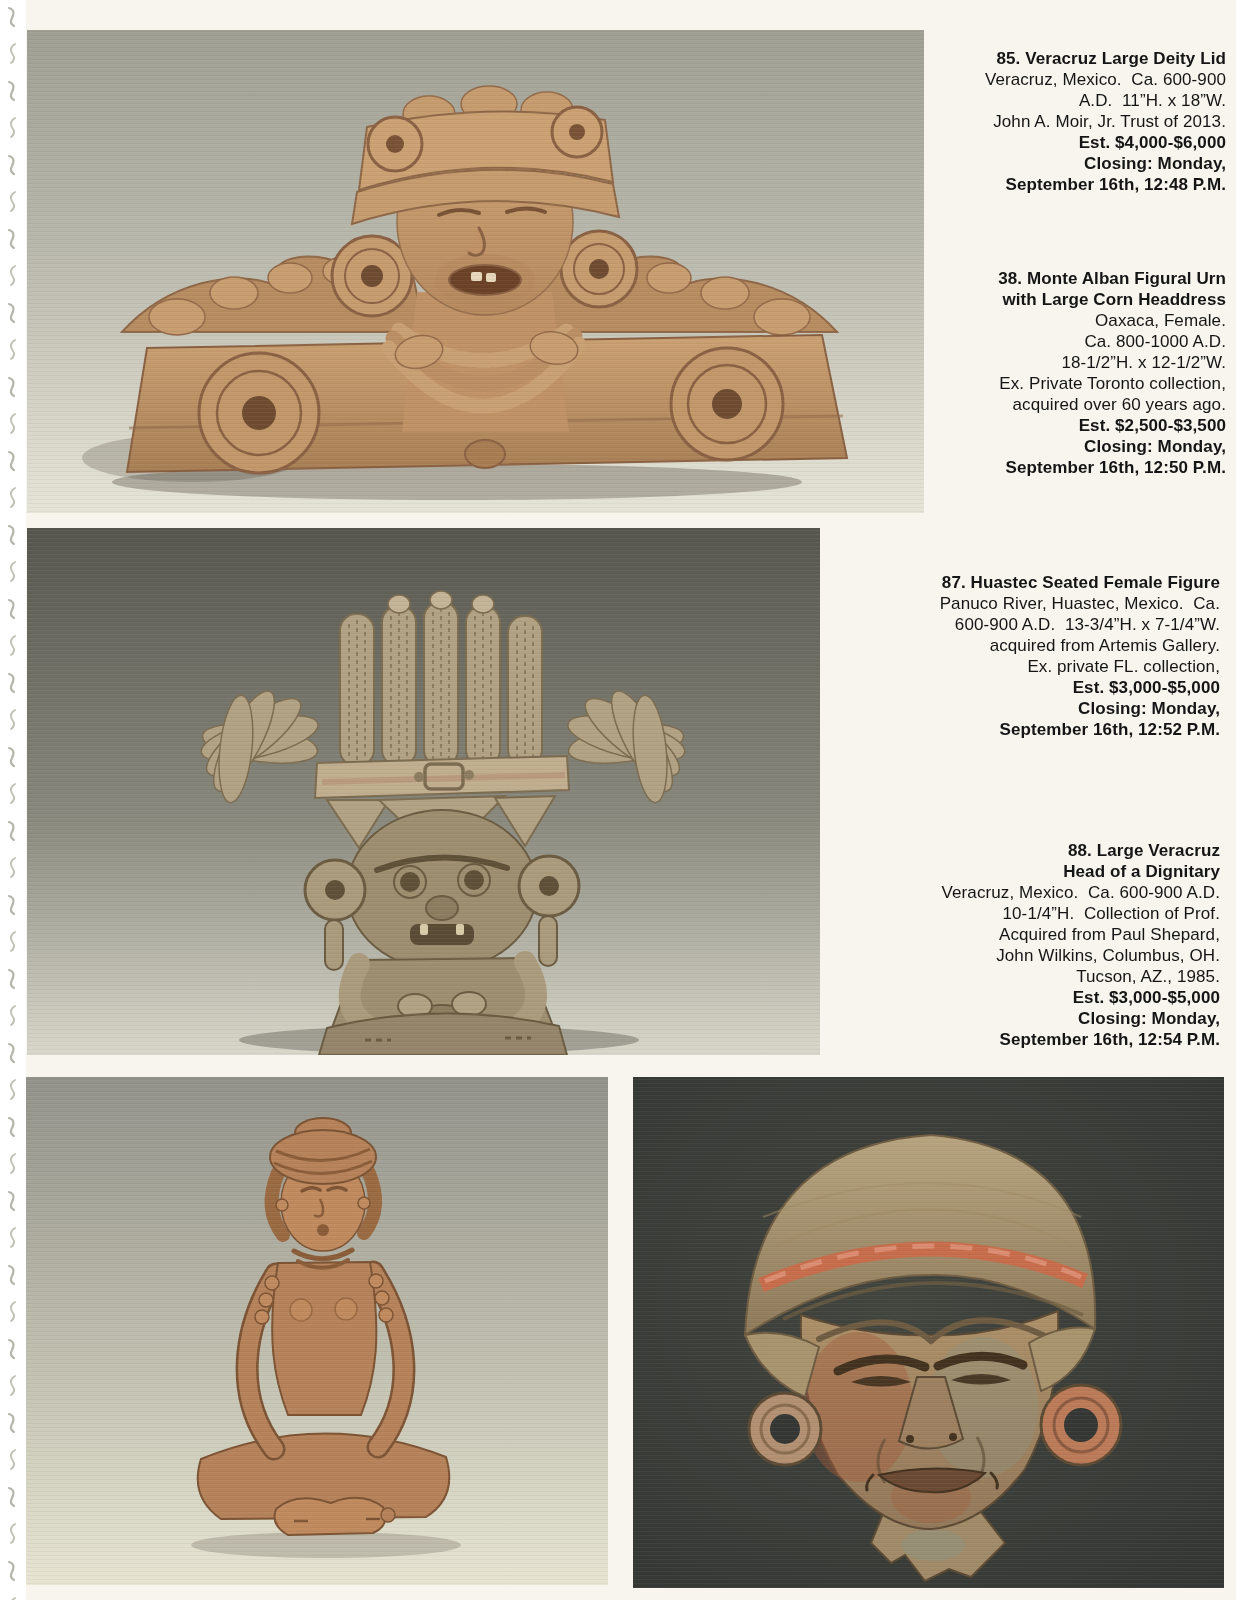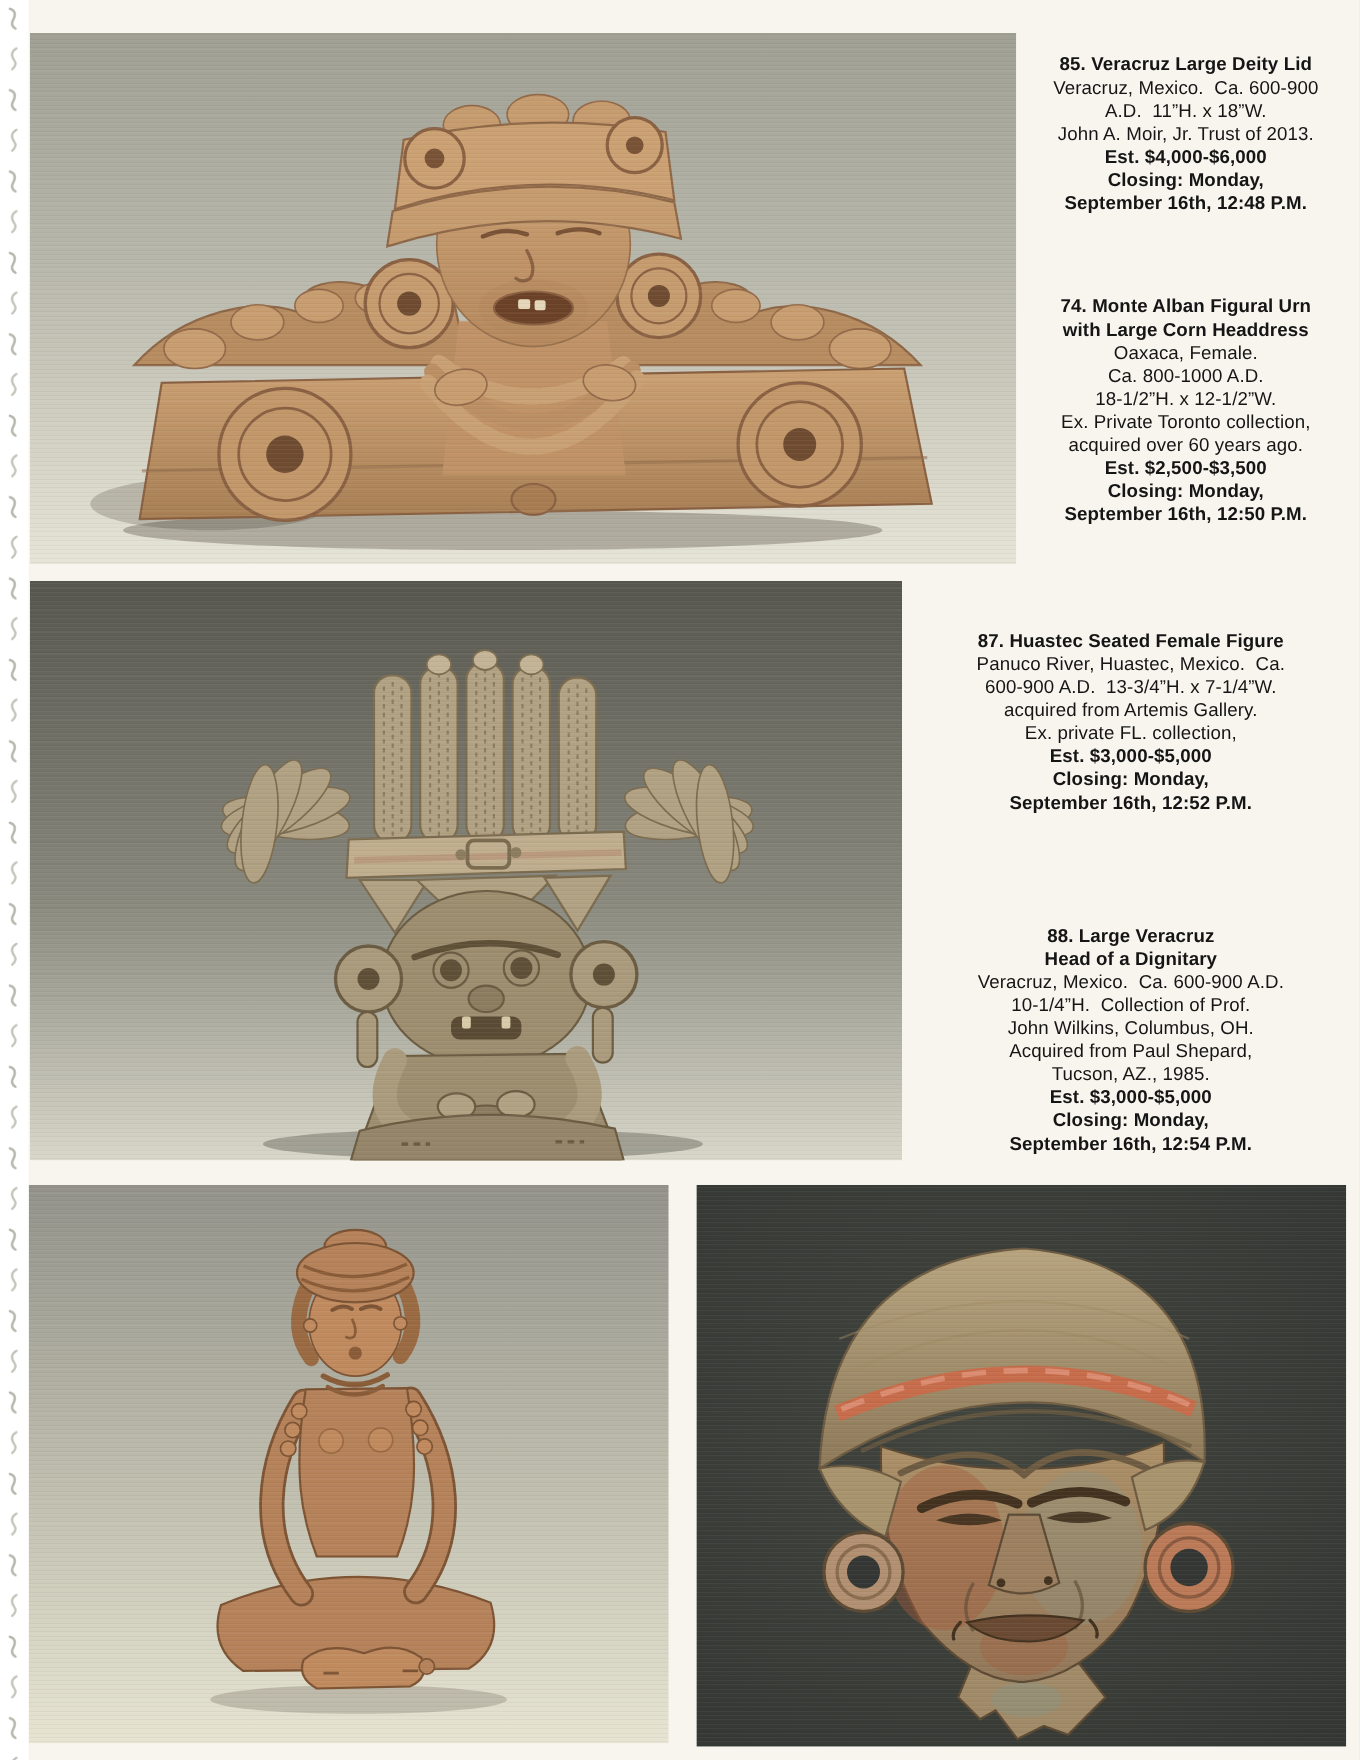--- a/index.html
+++ b/index.html
@@ -16,21 +16,21 @@
   .photo svg{display:block;width:100%;height:100%;}
   .photo::after{
     content:"";position:absolute;inset:0;pointer-events:none;
     background:repeating-linear-gradient(0deg,
       rgba(255,255,255,.045) 0 1px, rgba(0,0,0,.035) 1px 2px, rgba(0,0,0,0) 2px 4px);
   }
   .photo-a{left:27px;top:30px;width:897px;height:483px;}
   .photo-b{left:27px;top:528px;width:793px;height:527px;}
   .photo-c{left:26px;top:1077px;width:582px;height:508px;}
   .photo-d{left:633px;top:1077px;width:591px;height:511px;}
-  .lot{position:absolute;text-align:center;font-size:17px;line-height:21px;letter-spacing:.1px;}
+  .lot{position:absolute;text-align:right;font-size:17px;line-height:21px;letter-spacing:.1px;}
   .lot-line{white-space:pre-wrap;}
   .lot-line.bold{font-weight:700;}
   .lot-85{left:930px;top:48px;width:296px;}
   .lot-86{left:930px;top:268px;width:296px;}
   .lot-87{left:836px;top:572px;width:384px;}
   .lot-88{left:836px;top:840px;width:384px;}
 </style>
 </head>
 <body>
 
@@ -354,21 +354,21 @@
   <div class="lot lot-85">
       <div class="lot-line bold">85. Veracruz Large Deity Lid</div>
       <div class="lot-line">Veracruz, Mexico.  Ca. 600-900</div>
       <div class="lot-line">A.D.  11”H. x 18”W.</div>
       <div class="lot-line">John A. Moir, Jr. Trust of 2013.</div>
       <div class="lot-line bold">Est. $4,000-$6,000</div>
       <div class="lot-line bold">Closing: Monday,</div>
       <div class="lot-line bold">September 16th, 12:48 P.M.</div>
     </div>
   <div class="lot lot-86">
-      <div class="lot-line bold">74. Monte Alban Figural Urn</div>
+      <div class="lot-line bold">38. Monte Alban Figural Urn</div>
       <div class="lot-line bold">with Large Corn Headdress</div>
       <div class="lot-line">Oaxaca, Female.</div>
       <div class="lot-line">Ca. 800-1000 A.D.</div>
       <div class="lot-line">18-1/2”H. x 12-1/2”W.</div>
       <div class="lot-line">Ex. Private Toronto collection,</div>
       <div class="lot-line">acquired over 60 years ago.</div>
       <div class="lot-line bold">Est. $2,500-$3,500</div>
       <div class="lot-line bold">Closing: Monday,</div>
       <div class="lot-line bold">September 16th, 12:50 P.M.</div>
     </div>
@@ -380,21 +380,21 @@
       <div class="lot-line">Ex. private FL. collection,</div>
       <div class="lot-line bold">Est. $3,000-$5,000</div>
       <div class="lot-line bold">Closing: Monday,</div>
       <div class="lot-line bold">September 16th, 12:52 P.M.</div>
     </div>
   <div class="lot lot-88">
       <div class="lot-line bold">88. Large Veracruz</div>
       <div class="lot-line bold">Head of a Dignitary</div>
       <div class="lot-line">Veracruz, Mexico.  Ca. 600-900 A.D.</div>
       <div class="lot-line">10-1/4”H.  Collection of Prof.</div>
+      <div class="lot-line">Acquired from Paul Shepard,</div>
       <div class="lot-line">John Wilkins, Columbus, OH.</div>
-      <div class="lot-line">Acquired from Paul Shepard,</div>
       <div class="lot-line">Tucson, AZ., 1985.</div>
       <div class="lot-line bold">Est. $3,000-$5,000</div>
       <div class="lot-line bold">Closing: Monday,</div>
       <div class="lot-line bold">September 16th, 12:54 P.M.</div>
     </div>
 
 </div>
 
 </body></html>

